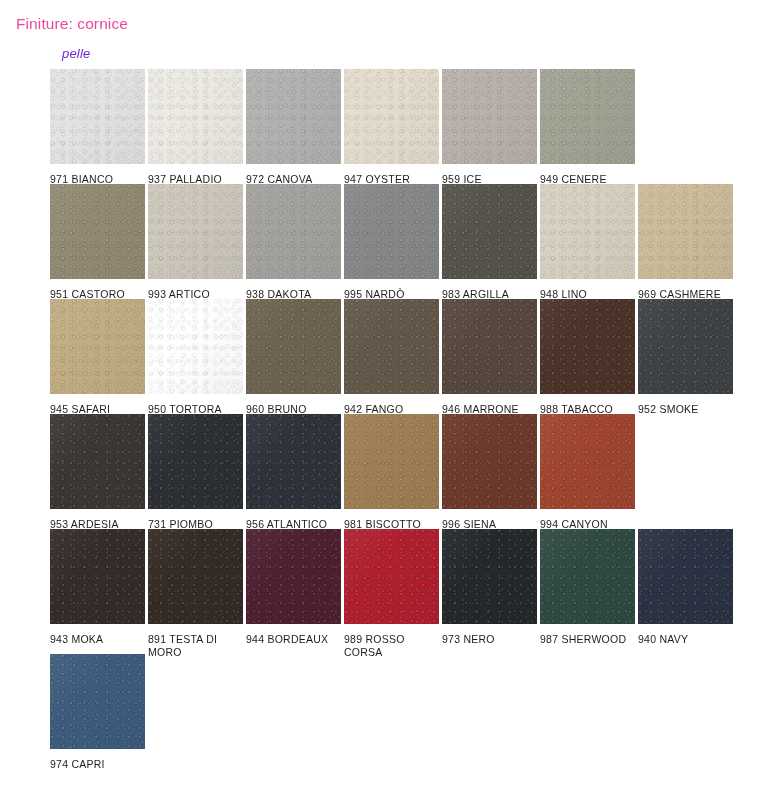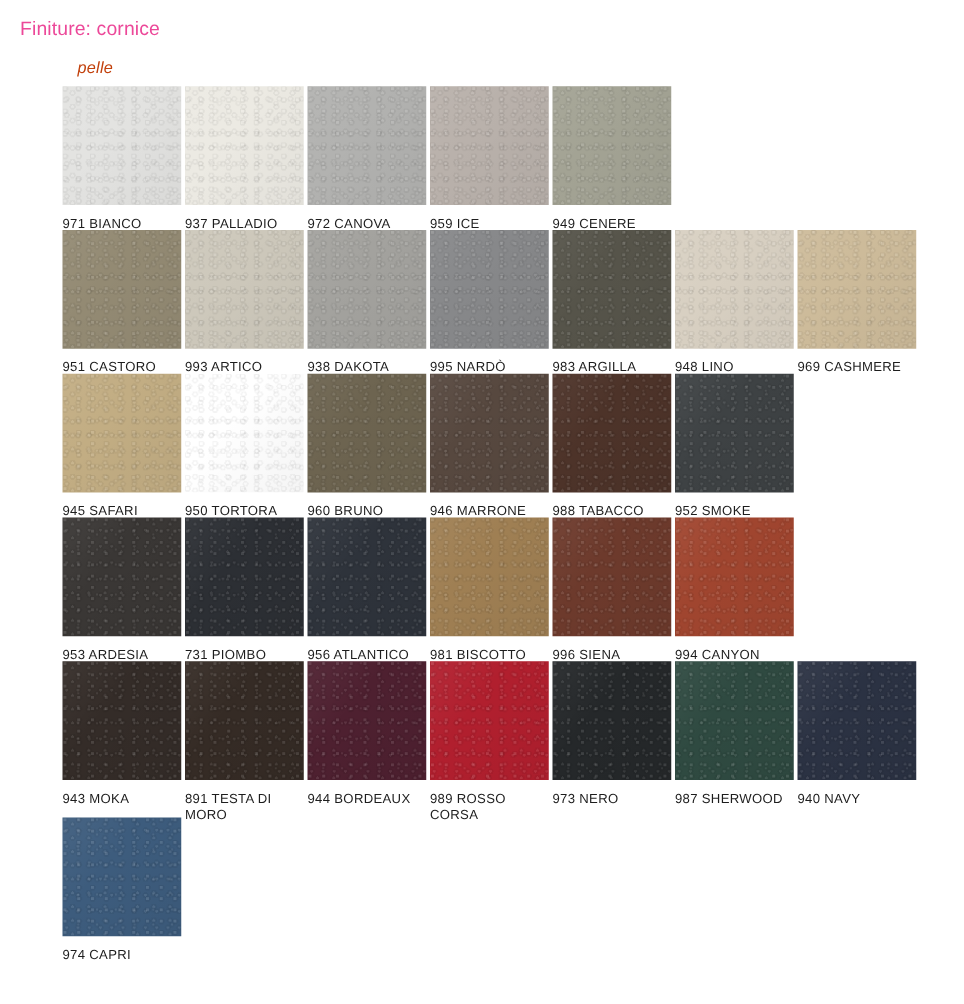--- a/index.html
+++ b/index.html
@@ -23,21 +23,21 @@
     font-weight: 400;
     letter-spacing: 0.1px;
     color: #ec4899;
   }
   #category-label {
     position: absolute;
     left: 62px;
     top: 46px;
     font-size: 13px;
     font-style: italic;
-    color: #c2410c;
+    color: #6d28d9;
     letter-spacing: 0.2px;
   }
   #swatch-grid {
     position: absolute;
     left: 50px;
     top: 69px;
     width: 700px;
   }
   .swatch-row {
     display: flex;
@@ -102,20 +102,24 @@
       </div>
       <div class="swatch-cell">
         <div class="swatch-chip" style="background-color: rgb(236, 234, 227);"></div>
         <div class="swatch-label">937 PALLADIO</div>
       </div>
       <div class="swatch-cell">
         <div class="swatch-chip" style="background-color: rgb(178, 178, 176);"></div>
         <div class="swatch-label">972 CANOVA</div>
       </div>
       <div class="swatch-cell">
+        <div class="swatch-chip" style="background-color: rgb(228, 221, 205);"></div>
+        <div class="swatch-label">947 OYSTER</div>
+      </div>
+      <div class="swatch-cell">
         <div class="swatch-chip" style="background-color: rgb(185, 177, 171);"></div>
         <div class="swatch-label">959 ICE</div>
       </div>
       <div class="swatch-cell">
         <div class="swatch-chip" style="background-color: rgb(163, 163, 148);"></div>
         <div class="swatch-label">949 CENERE</div>
       </div>
     </div>
     <div class="swatch-row">
       <div class="swatch-cell">
@@ -152,20 +156,24 @@
         <div class="swatch-chip" style="background-color: rgb(194, 173, 131);"></div>
         <div class="swatch-label">945 SAFARI</div>
       </div>
       <div class="swatch-cell">
         <div class="swatch-chip"></div>
         <div class="swatch-label">950 TORTORA</div>
       </div>
       <div class="swatch-cell">
         <div class="swatch-chip" style="background-color: rgb(109, 100, 80);"></div>
         <div class="swatch-label">960 BRUNO</div>
+      </div>
+      <div class="swatch-cell">
+        <div class="swatch-chip" style="background-color: rgb(99, 89, 74);"></div>
+        <div class="swatch-label">942 FANGO</div>
       </div>
       <div class="swatch-cell">
         <div class="swatch-chip" style="background-color: rgb(87, 72, 63);"></div>
         <div class="swatch-label">946 MARRONE</div>
       </div>
       <div class="swatch-cell">
         <div class="swatch-chip" style="background-color: rgb(77, 51, 41);"></div>
         <div class="swatch-label">988 TABACCO</div>
       </div>
       <div class="swatch-cell">

